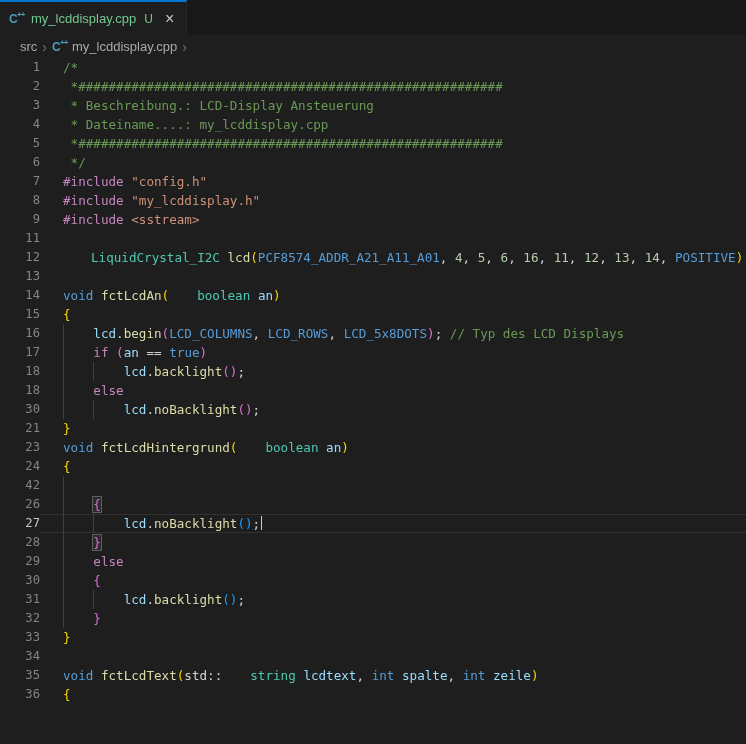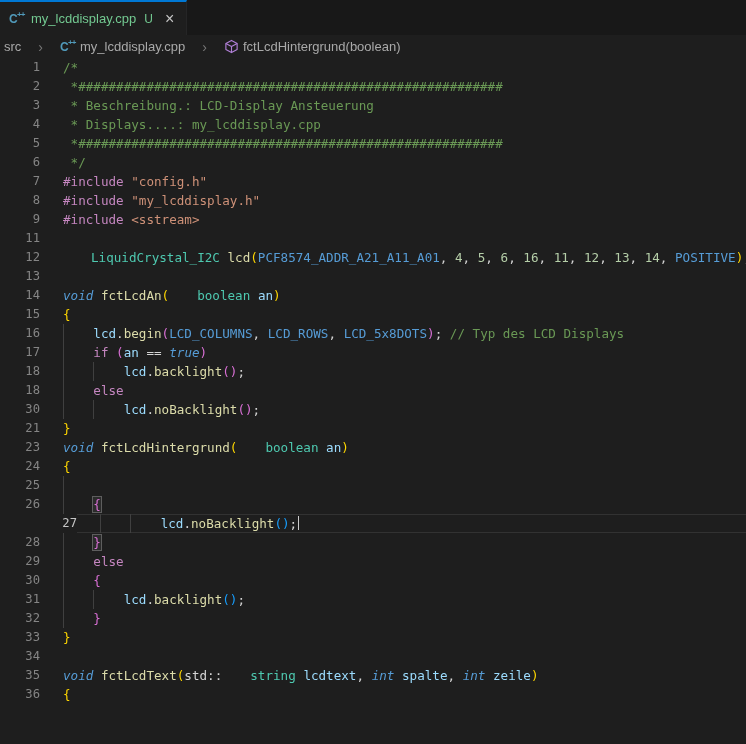--- a/index.html
+++ b/index.html
@@ -20,45 +20,45 @@
     padding:0 10px 0 9px; min-width:175px; cursor:pointer;
   }
   .tab-label { color:var(--tab-label,#73C991); font-size:13px; }
   .tab-badge { color:var(--tab-label,#73C991); font-size:12px; margin-left:2px; }
   .tab-close { color:#C5C5C5; font-size:16px; line-height:16px; margin-left:4px; padding:0 2px; border-radius:3px; }
   .cppicon { position:relative; width:16px; height:16px; flex:none; color:var(--cpp-icon,#519ABA); }
   .cppicon .c  { position:absolute; left:0; top:1px; font-size:12px; font-weight:bold; line-height:14px; }
   .cppicon .pp { position:absolute; left:8px; top:-1px; font-size:8px; font-weight:bold; letter-spacing:-1px; }
   
   .breadcrumbs {
-    height:23px; display:flex; align-items:center; gap:17px;
-    padding:0 4px; font-size:13px; color:var(--breadcrumb-fg,#A9A9A9);
+    height:23px; display:flex; align-items:center; gap:5px;
+    padding:0 20px; font-size:13px; color:var(--breadcrumb-fg,#A9A9A9);
     background:var(--editor-bg,#1E1E1E);
   }
   .crumb { display:flex; align-items:center; gap:4px; cursor:pointer; }
   .crumb-sep { color:#767676; font-size:14px; line-height:14px; }
   .cubeicon { width:15px; height:15px; flex:none; display:block; }
   
   .editor { padding-top:0; position:relative; }
   .line { display:flex; height:19px; font-family:"DejaVu Sans Mono", monospace; font-size:12.6px; cursor:text; }
   .ln {
     flex:none; width:40px; text-align:right; color:var(--line-number,#858585);
     line-height:19px; user-select:none; font-size:12.2px;
   }
-  .line.current .ln { color:var(--line-number-active,#C6C6C6);margin-left:37px; }
+  .line.current .ln { color:var(--line-number-active,#C6C6C6); }
   .lc { flex:1; position:relative; padding-left:23px; white-space:pre; line-height:19px; }
   .line.current .lc {
     box-shadow: inset 0 1px 0 var(--current-line-border,#323232),
                 inset 0 -1px 0 var(--current-line-border,#323232);
   }
   .guide { position:absolute; top:0; bottom:0; width:1px; background:var(--guide,#404040); }
   .code { display:inline-block; }
   .tok-cm  { color:var(--comment,#6A9955); }
   .tok-kw  { color:var(--keyword-control,#C586C0); }
-  .tok-kb  { color:var(--keyword,#569CD6);font-style:italic; }
+  .tok-kb  { color:var(--keyword,#569CD6); }
   .tok-ty  { color:var(--type,#4EC9B0);margin-left:28px; }
   .tok-fn  { color:var(--function,#DCDCAA); }
   .tok-va  { color:var(--variable,#9CDCFE); }
   .tok-mac { color:var(--macro,#569CD6); }
   .tok-str { color:var(--string,#CE9178); }
   .tok-num { color:var(--number,#B5CEA8); }
   .tok-pl  { color:var(--plain,#D4D4D4); }
   .tok-b0  { color:var(--bracket1,#FFD700); }
   .tok-b1  { color:var(--bracket2,#DA70D6); }
   .tok-b2  { color:var(--bracket3,#179FFF); }
@@ -91,46 +91,39 @@
     </span>
     <span class="crumb-sep">›</span>
     <span class="crumb">
       <span class="cppicon">
         <span class="c">C</span>
         <span class="pp">++</span>
       </span>
       <span>my_lcddisplay.cpp</span>
     </span>
     <span class="crumb-sep">›</span>
-    <span class="crumb">
-      <svg class="cubeicon" viewBox="0 0 16 16" fill="none" stroke="#B180D7" stroke-width="1.2" stroke-linejoin="round">
-        <path d="M8 1.5 L14 4.8 V11.2 L8 14.5 L2 11.2 V4.8 Z"></path>
-        <path d="M2 4.8 L8 8 L14 4.8 M8 8 V14.5"></path>
-      </svg>
-      <span>fctLcdHintergrund(boolean)</span>
-    </span>
   </div>
 
   <div class="editor">
     <div>
         <div class="line">
           <span class="ln">1</span>
           <div class="lc"><span class="code"><span class="tok-cm">/*</span></span></div>
         </div>
         <div class="line">
           <span class="ln">2</span>
           <div class="lc"><span class="code"><span class="tok-cm"> *########################################################</span></span></div>
         </div>
         <div class="line">
           <span class="ln">3</span>
           <div class="lc"><span class="code"><span class="tok-cm"> * Beschreibung.: LCD-Display Ansteuerung</span></span></div>
         </div>
         <div class="line">
           <span class="ln">4</span>
-          <div class="lc"><span class="code"><span class="tok-cm"> * Displays....: my_lcddisplay.cpp</span></span></div>
+          <div class="lc"><span class="code"><span class="tok-cm"> * Dateiname....: my_lcddisplay.cpp</span></span></div>
         </div>
         <div class="line">
           <span class="ln">5</span>
           <div class="lc"><span class="code"><span class="tok-cm"> *########################################################</span></span></div>
         </div>
         <div class="line">
           <span class="ln">6</span>
           <div class="lc"><span class="code"><span class="tok-cm"> */</span></span></div>
         </div>
         <div class="line">
@@ -191,21 +184,21 @@
         </div>
         <div class="line">
           <span class="ln">23</span>
           <div class="lc"><span class="code"><span class="tok-kb">void</span><span class="tok-pl"> </span><span class="tok-fn">fctLcdHintergrund</span><span class="tok-b0">(</span><span class="tok-ty">boolean</span><span class="tok-pl"> </span><span class="tok-va">an</span><span class="tok-b0">)</span></span></div>
         </div>
         <div class="line">
           <span class="ln">24</span>
           <div class="lc"><span class="code"><span class="tok-b0">{</span></span></div>
         </div>
         <div class="line">
-          <span class="ln">25</span>
+          <span class="ln">42</span>
           <div class="lc"><i class="guide" style="left: calc(0ch + 23px);"></i></div>
         </div>
         <div class="line">
           <span class="ln">26</span>
           <div class="lc"><i class="guide" style="left: calc(0ch + 23px);"></i><span class="code"><span class="tok-pl">    </span><span class="tok-b1 match">{</span></span></div>
         </div>
         <div class="line current">
           <span class="ln">27</span>
           <div class="lc"><i class="guide" style="left: calc(0ch + 23px);"></i><i class="guide" style="left: calc(4ch + 23px);"></i><span class="code"><span class="tok-pl">        </span><span class="tok-va">lcd</span><span class="tok-pl">.</span><span class="tok-fn">noBacklight</span><span class="tok-b2">(</span><span class="tok-b2">)</span><span class="tok-pl">;</span><span class="cursor"></span></span></div>
         </div>

